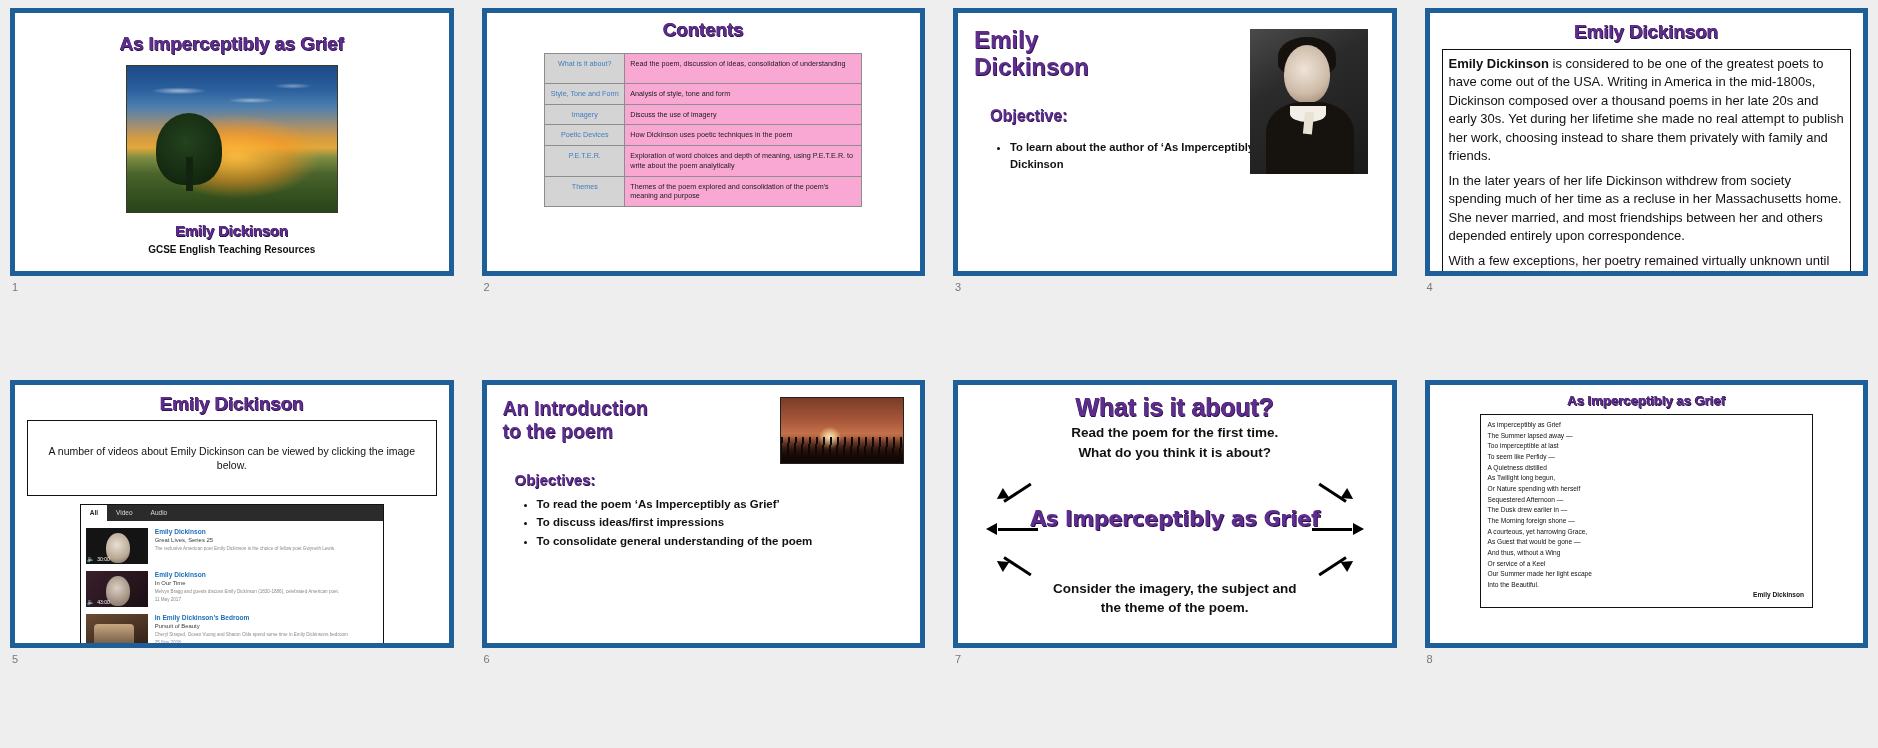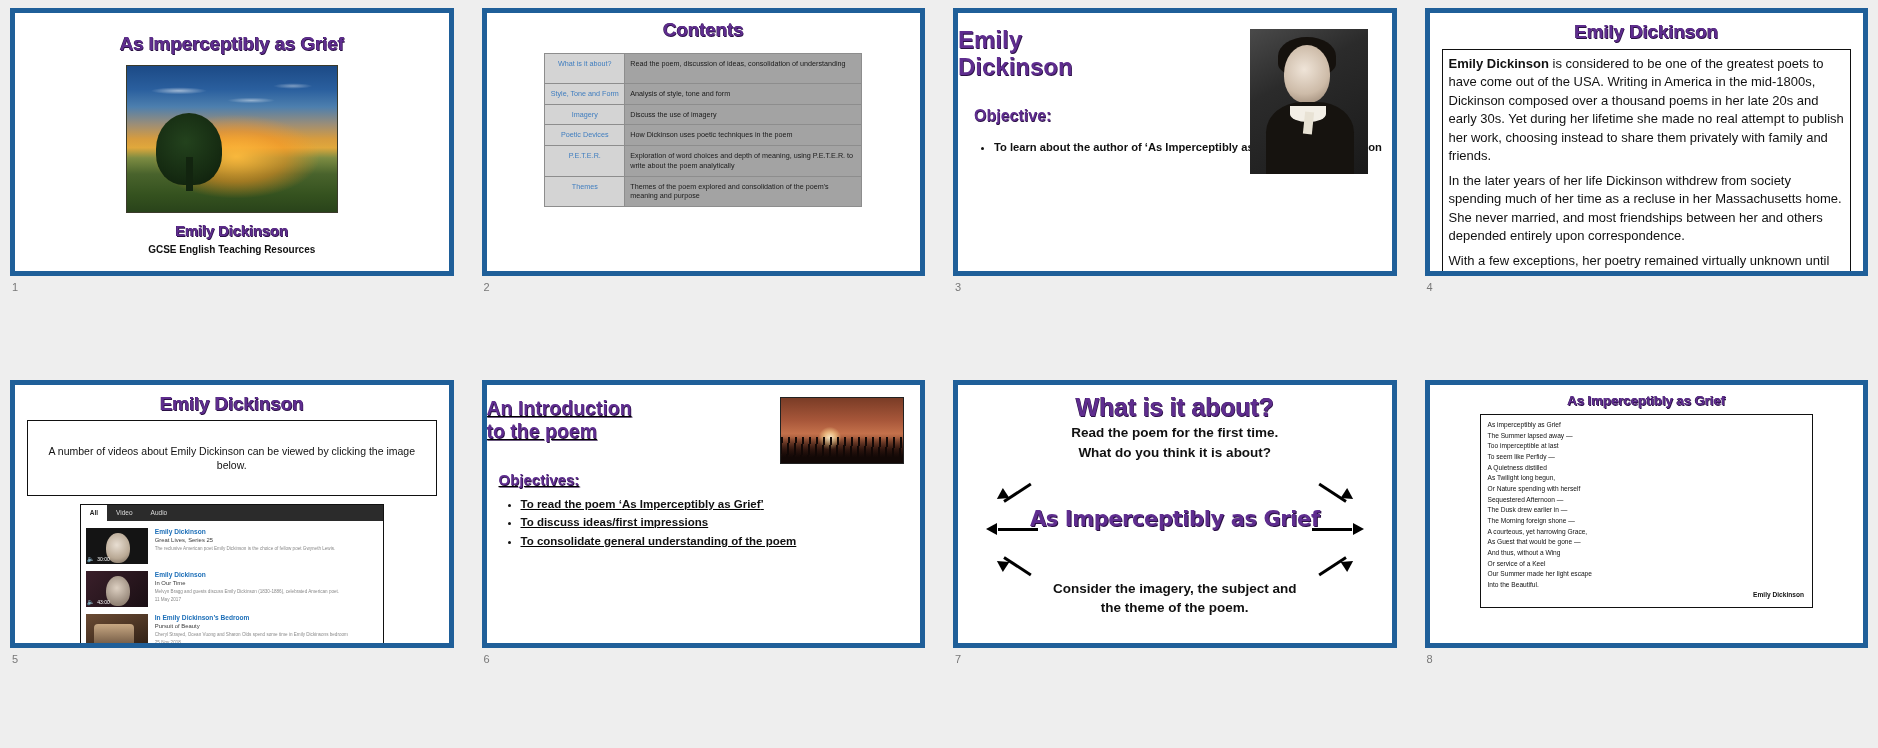--- a/index.html
+++ b/index.html
@@ -78,27 +78,27 @@
   table.contents {
     width: 318px; margin: 0 auto; border-collapse: collapse;
     table-layout: fixed;
   }
   table.contents td { border: 1px solid #8d8d8d; vertical-align: top; }
   table.contents td.k {
     width: 80px; background: #d4d4d4; color: #3f7dbf; font-size: 7.2px;
     text-align: center; padding: 5px 3px; font-weight: normal;
   }
   table.contents td.v {
-    background: #a3a3a3; color: #1a1a1a; font-size: 7.2px;
+    background: #f9a8d4; color: #1a1a1a; font-size: 7.2px;
     padding: 5px 5px; line-height: 1.35;
   }
   .rowtall td { height: 30px; }
 
   
-  .s3 { padding: 14px 0; position: relative; }
+  .s3 { padding: 14px 16px; position: relative; }
   .s3-name { font-size: 24px; color: #5f2d8f; font-weight: bold; line-height: 1.12;
              text-shadow: 0.7px 0.7px 0 #2a1044; text-align: left; }
   .s3-obj { font-size: 16px; color: #5f2d8f; font-weight: bold; margin-top: 26px;
             text-shadow: 0.6px 0.6px 0 #2a1044; margin-left: 16px; }
   .s3-bullet { margin-top: 14px; margin-left: 26px; font-size: 11.2px; font-weight: bold;
                color: #111; line-height: 1.5; }
   .s3-bullet li { margin-left: 10px; }
   .s3-photo {
     position: absolute; right: 24px; top: 16px; width: 118px; height: 145px;
     background: linear-gradient(150deg, #4a4a4a 0%, #2b2b2b 35%, #1a1a1a 100%);
@@ -176,21 +176,21 @@
   }
   .spk { font-size: 6px; line-height: 6px; }
   .bbc-meta { flex: 1; min-width: 0; }
   .bbc-t { color: #1d6fb8; font-size: 6.6px; font-weight: bold; line-height: 1.25; }
   .bbc-s { color: #3a3a3a; font-size: 5.9px; line-height: 1.3; }
   .bbc-d { color: #8a8a8a; font-size: 4.6px; line-height: 1.35; margin-top: 2px;
            white-space: nowrap; overflow: hidden; text-overflow: ellipsis; }
   .bbc-date { color: #8a8a8a; font-size: 4.6px; margin-top: 2px; }
 
   
-  .s6 { padding: 12px 0; position: relative; text-decoration: underline; }
+  .s6 { padding: 12px 16px; position: relative; }
   .s6-title { font-size: 19.5px; color: #5f2d8f; font-weight: bold; text-align: left;
               line-height: 1.18; text-shadow: 0.7px 0.7px 0 #2a1044; width: 215px; }
   .s6-img {
     position: absolute; right: 16px; top: 12px; width: 124px; height: 67px;
     border: 1px solid #222;
     background:
       radial-gradient(circle 16px at 40% 62%, #fff0cf 0%, rgba(255,220,150,0.6) 40%, rgba(0,0,0,0) 72%),
       linear-gradient(to bottom, #7a3c26 0%, #a8573a 35%, #c4714b 55%, #5a2a1c 80%, #1d0c08 100%);
     overflow: hidden;
   }

